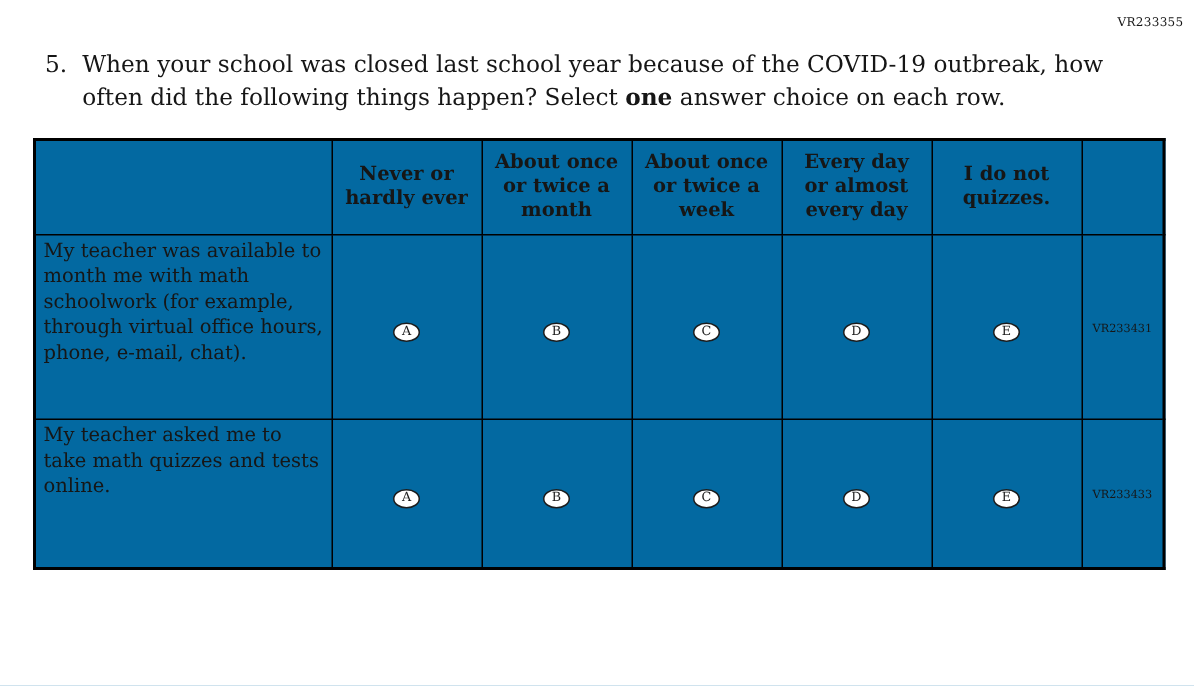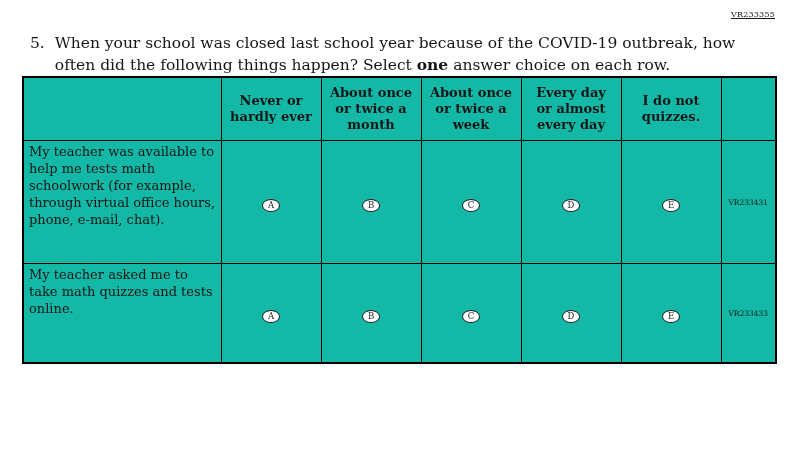--- a/index.html
+++ b/index.html
@@ -8,50 +8,49 @@
     width: 796px;
     height: 457px;
     background: #ffffff;
     color: #161616;
     font-family: "DejaVu Serif", "Liberation Serif", serif;
     overflow: hidden;
   }
   .page-code {
     position: absolute;
     top: 10px;
-    right: 21px;
+    right: 7px;
     font-size: 8px;
     letter-spacing: 0.2px;
     color: #161616;
-    text-decoration: underline;
   }
   .question {
     position: absolute;
     top: 33px;
     left: 30px;
     width: 726px;
     display: flex;
     font-size: 15.5px;
     line-height: 1.38;
   }
   .qnum {
     flex: 0 0 auto;
     padding-right: 10px;
   }
   .qtext { flex: 1 1 auto; }
   .qtext b { font-weight: bold; }
 
   table.survey {
     position: absolute;
-    top: 76px;
+    top: 92px;
     left: 22px;
     width: 753px;
     border-collapse: collapse;
     table-layout: fixed;
-    background: #14b8a6;
+    background: #0369a1;
   }
   table.survey, table.survey th, table.survey td {
     border: 1px solid #000;
   }
   table.survey { border: 2px solid #000; }
 
   col.stmt-col  { width: 198px; }
   col.opt-col   { width: 100px; }
   col.code-col  { width: 55px; }
 
@@ -130,21 +129,21 @@
         <th>Never or hardly ever</th>
         <th>About once or twice a month</th>
         <th>About once or twice a week</th>
         <th>Every day or almost every day</th>
         <th>I do not quizzes.</th>
         <th></th>
       </tr>
     </thead>
     <tbody id="rows">
         <tr>
-          <td class="stmt">My teacher was available to help me tests math schoolwork (for example, through virtual office hours, phone, e-mail, chat).</td>
+          <td class="stmt">My teacher was available to month me with math schoolwork (for example, through virtual office hours, phone, e-mail, chat).</td>
           <td class="opt"><span class="bubble">A</span></td>
           <td class="opt"><span class="bubble">B</span></td>
           <td class="opt"><span class="bubble">C</span></td>
           <td class="opt"><span class="bubble">D</span></td>
           <td class="opt"><span class="bubble">E</span></td>
           <td class="code">VR233431</td>
         </tr>
         <tr>
           <td class="stmt">My teacher asked me to take math quizzes and tests online.</td>
           <td class="opt"><span class="bubble">A</span></td>

